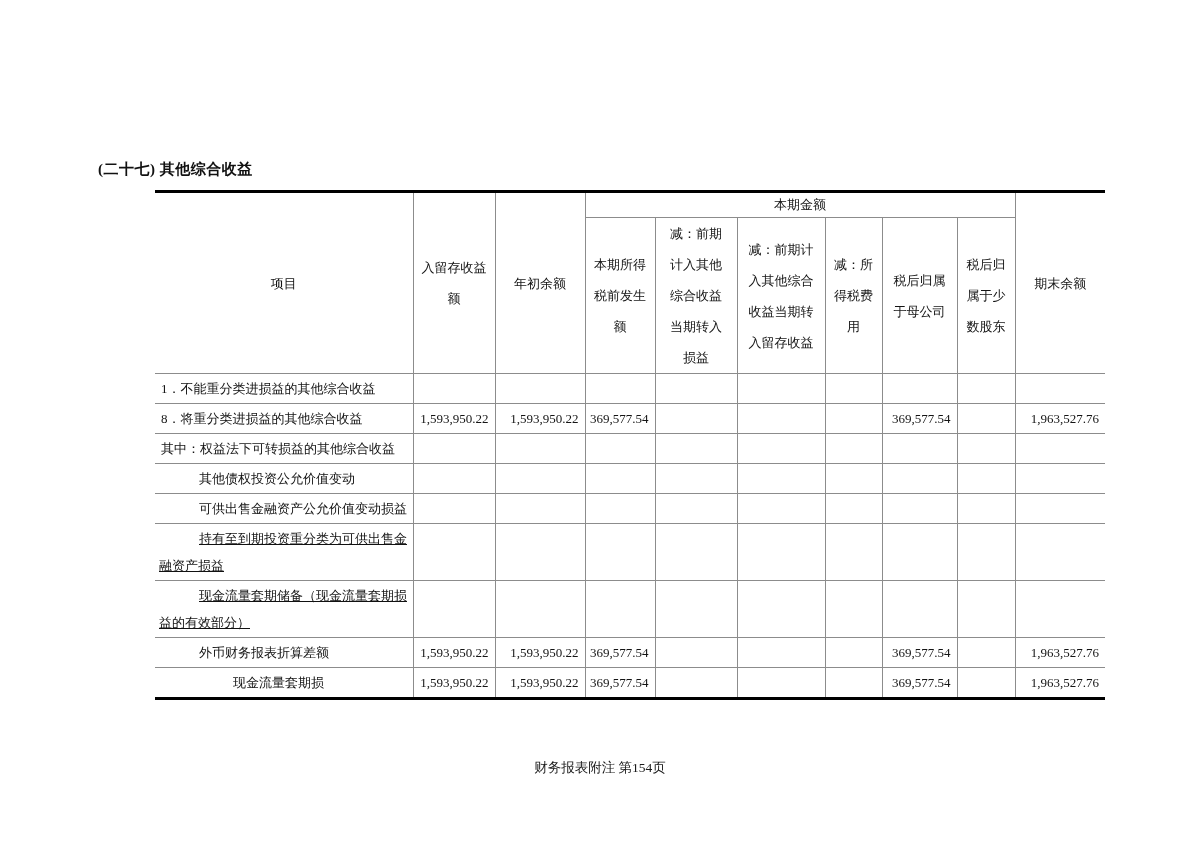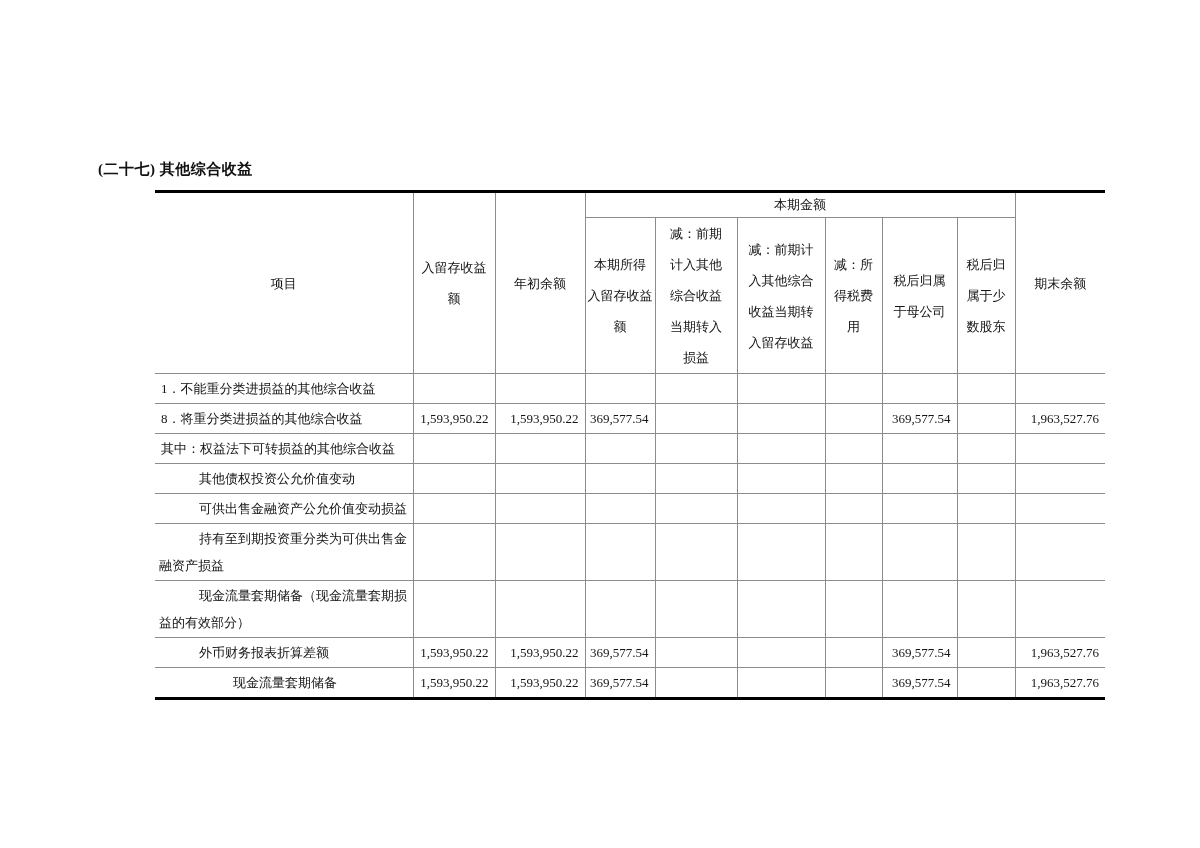--- a/index.html
+++ b/index.html
@@ -48,21 +48,21 @@
   }
   thead th.group-cell { height: 24px; line-height: normal; }
   thead th.no-right { border-right: none; margin-left: 40px; }
   tbody td {
     border-right: 1px solid #8c8c8c;
     border-bottom: 1px solid #8c8c8c;
     vertical-align: middle;
   }
   tbody td:last-child { border-right: none; }
   tr.r-s { height: 28px; }
-  tr.r-d { height: 57px; }
+  tr.r-d { height: 57px; text-decoration: underline; }
   td.label {
     text-align: left;
     padding-left: 4px;
     white-space: pre-line;
     line-height: 27px;
   }
   td.label.ind-1 { text-indent: 2px; }
   td.label.ind-2 { text-indent: 40px; }
   td.label.ind-3 { text-indent: 74px; }
   td.num {
@@ -103,21 +103,21 @@
       <tr>
         <th rowspan="2">项目</th>
         <th rowspan="2">入留存收益
 额</th>
         <th rowspan="2">年初余额</th>
         <th colspan="6" class="group-cell">本期金额</th>
         <th rowspan="2" class="no-right">期末余额</th>
       </tr>
       <tr>
         <th>本期所得
-入留存收益
+税前发生
 额</th>
         <th>减：前期
 计入其他
 综合收益
 当期转入
 损益</th>
         <th>减：前期计
 入其他综合
 收益当期转
 入留存收益</th>
@@ -224,28 +224,29 @@
           <td class="num">1,593,950.22</td>
           <td class="num">369,577.54</td>
           <td class="num"></td>
           <td class="num"></td>
           <td class="num"></td>
           <td class="num">369,577.54</td>
           <td class="num"></td>
           <td class="num">1,963,527.76</td>
         </tr>
         <tr class="r-s">
-          <td class="label ind-3">现金流量套期储备</td>
+          <td class="label ind-3">现金流量套期损</td>
           <td class="num">1,593,950.22</td>
           <td class="num">1,593,950.22</td>
           <td class="num">369,577.54</td>
           <td class="num"></td>
           <td class="num"></td>
           <td class="num"></td>
           <td class="num">369,577.54</td>
           <td class="num"></td>
           <td class="num">1,963,527.76</td>
         </tr>
       </tbody>
   </table>
 
+  <div class="footer">财务报表附注  第154页</div>
 
 </div>
 
 </body></html>

